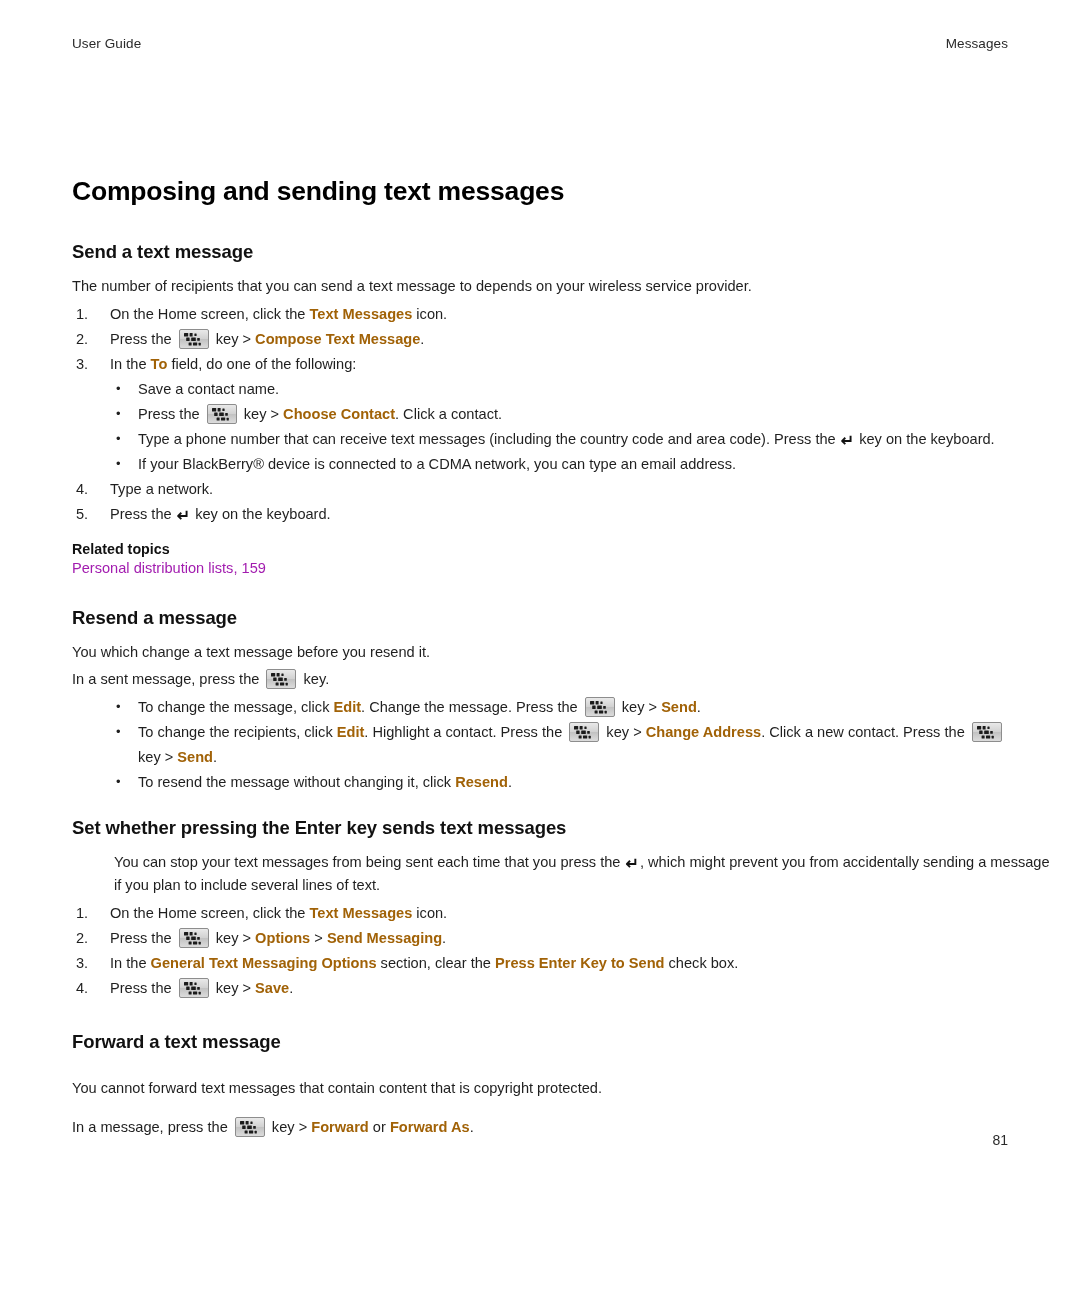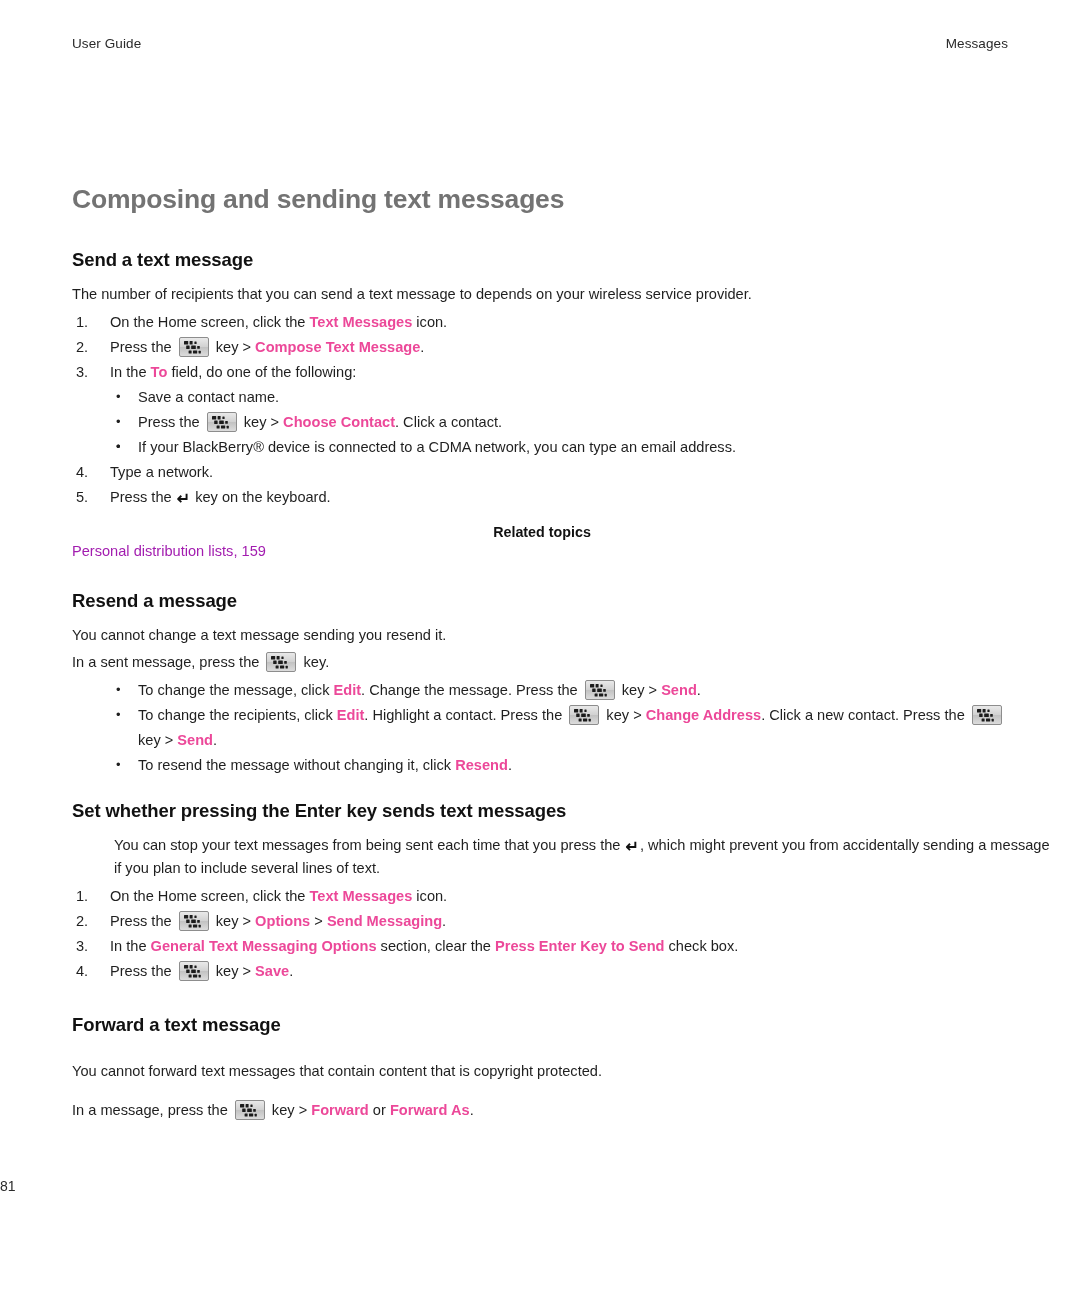--- a/index.html
+++ b/index.html
@@ -42,23 +42,23 @@
   .content {
     position: absolute;
     left: 72px;
     top: 168px;
     width: 940px;
   }
 
   h1.doc-title {
     font-size: 26.5px;
     font-weight: bold;
-    margin: 16px 0 34px 0;
+    margin: 8px 0 34px 0;
     letter-spacing: -0.2px;
-    color: #737373;
+    color: #000000;
   }
 
   h2.sect {
     font-size: 18.5px;
     font-weight: bold;
     margin: 0 0 12px 0;
     letter-spacing: -0.1px;
     color: #111;
   }
 
@@ -109,28 +109,27 @@
     color: #1f1f1f;
   }
   ul.bullets > li > .dot {
     position: absolute;
     left: 44px;
     top: -1px;
     font-size: 13px;
     line-height: 25px;
   }
 
-  b, .b { font-weight: bold; color: #ec4899; }
+  b, .b { font-weight: bold; color: #a16207; }
 
   .related-title {
     font-size: 14.3px;
     font-weight: bold;
     margin: 14px 0 2px 0;
     color: #111;
-    text-align: center;
   }
   a.xref, .xref {
     font-size: 14.6px;
     color: #57c7f0;
     text-decoration: none;
     display: inline-block;
   }
 
   
   .bbkey {
@@ -158,22 +157,23 @@
     color: #111;
   }
 
   .spacer-sm { height: 12px; }
   .spacer-md { height: 22px; }
   .spacer-lg { height: 30px; }
 
   .pagenum {
     position: absolute;
     left: 0;
-    top: 1178px;
+    top: 1132px;
     width: 1008px;
+    text-align: right;
     font-size: 14px;
     color: #2a2a2a;
   }
 </style>
 </head>
 <body>
 
 <div class="page">
 
   <div class="runhead">
@@ -232,20 +232,21 @@
                     <rect x="7.2" y="4.6" width="4.6" height="3.4" rx="0.5"></rect>
                     <rect x="13.2" y="5.0" width="2.6" height="2.8" rx="0.5"></rect>
                     <rect x="4.6" y="9.4" width="3.0" height="3.2" rx="0.5"></rect>
                     <rect x="9.0" y="9.4" width="4.2" height="3.2" rx="0.5"></rect>
                     <rect x="14.6" y="9.8" width="2.2" height="2.6" rx="0.5"></rect>
                   </g>
                 </svg></span> key &gt; <b>Choose Contact</b>. Click a contact.</span>
         </li>
         <li>
           <span class="dot">•</span>
+          <span class="rich">Type a phone number that can receive text messages (including the country code and area code). Press the <span class="enterkey">↵</span> key on the keyboard.</span>
         </li>
         <li>
           <span class="dot">•</span>
           <span class="rich">If your BlackBerry® device is connected to a CDMA network, you can type an email address.</span>
         </li>
       </ul>
 
       <ol class="steps">
         <li>
           <span class="num">4.</span>
@@ -258,21 +259,21 @@
       </ol>
 
       <div class="related-title">Related topics</div>
       <a class="xref" href="#" style="color: #a21caf;">Personal distribution lists, 159</a>
     </div>
 
     <div class="spacer-lg"></div>
 
     <div class="sect-block">
       <h2 class="sect">Resend a message</h2>
-      <p class="body">You cannot change a text message sending you resend it.</p>
+      <p class="body">You which change a text message before you resend it.</p>
       <p class="body rich">In a sent message, press the <span class="bbkey"><svg width="22" height="14" viewBox="0 0 22 14" xmlns="http://www.w3.org/2000/svg">
               <g fill="#1b1b1b">
                 <rect x="0" y="0" width="4.2" height="3.4" rx="0.5"></rect>
                 <rect x="5.6" y="0" width="3.0" height="3.4" rx="0.5"></rect>
                 <rect x="10.4" y="0.4" width="2.2" height="2.6" rx="0.5"></rect>
                 <rect x="2.2" y="4.6" width="3.4" height="3.4" rx="0.5"></rect>
                 <rect x="7.2" y="4.6" width="4.6" height="3.4" rx="0.5"></rect>
                 <rect x="13.2" y="5.0" width="2.6" height="2.8" rx="0.5"></rect>
                 <rect x="4.6" y="9.4" width="3.0" height="3.2" rx="0.5"></rect>
                 <rect x="9.0" y="9.4" width="4.2" height="3.2" rx="0.5"></rect>

